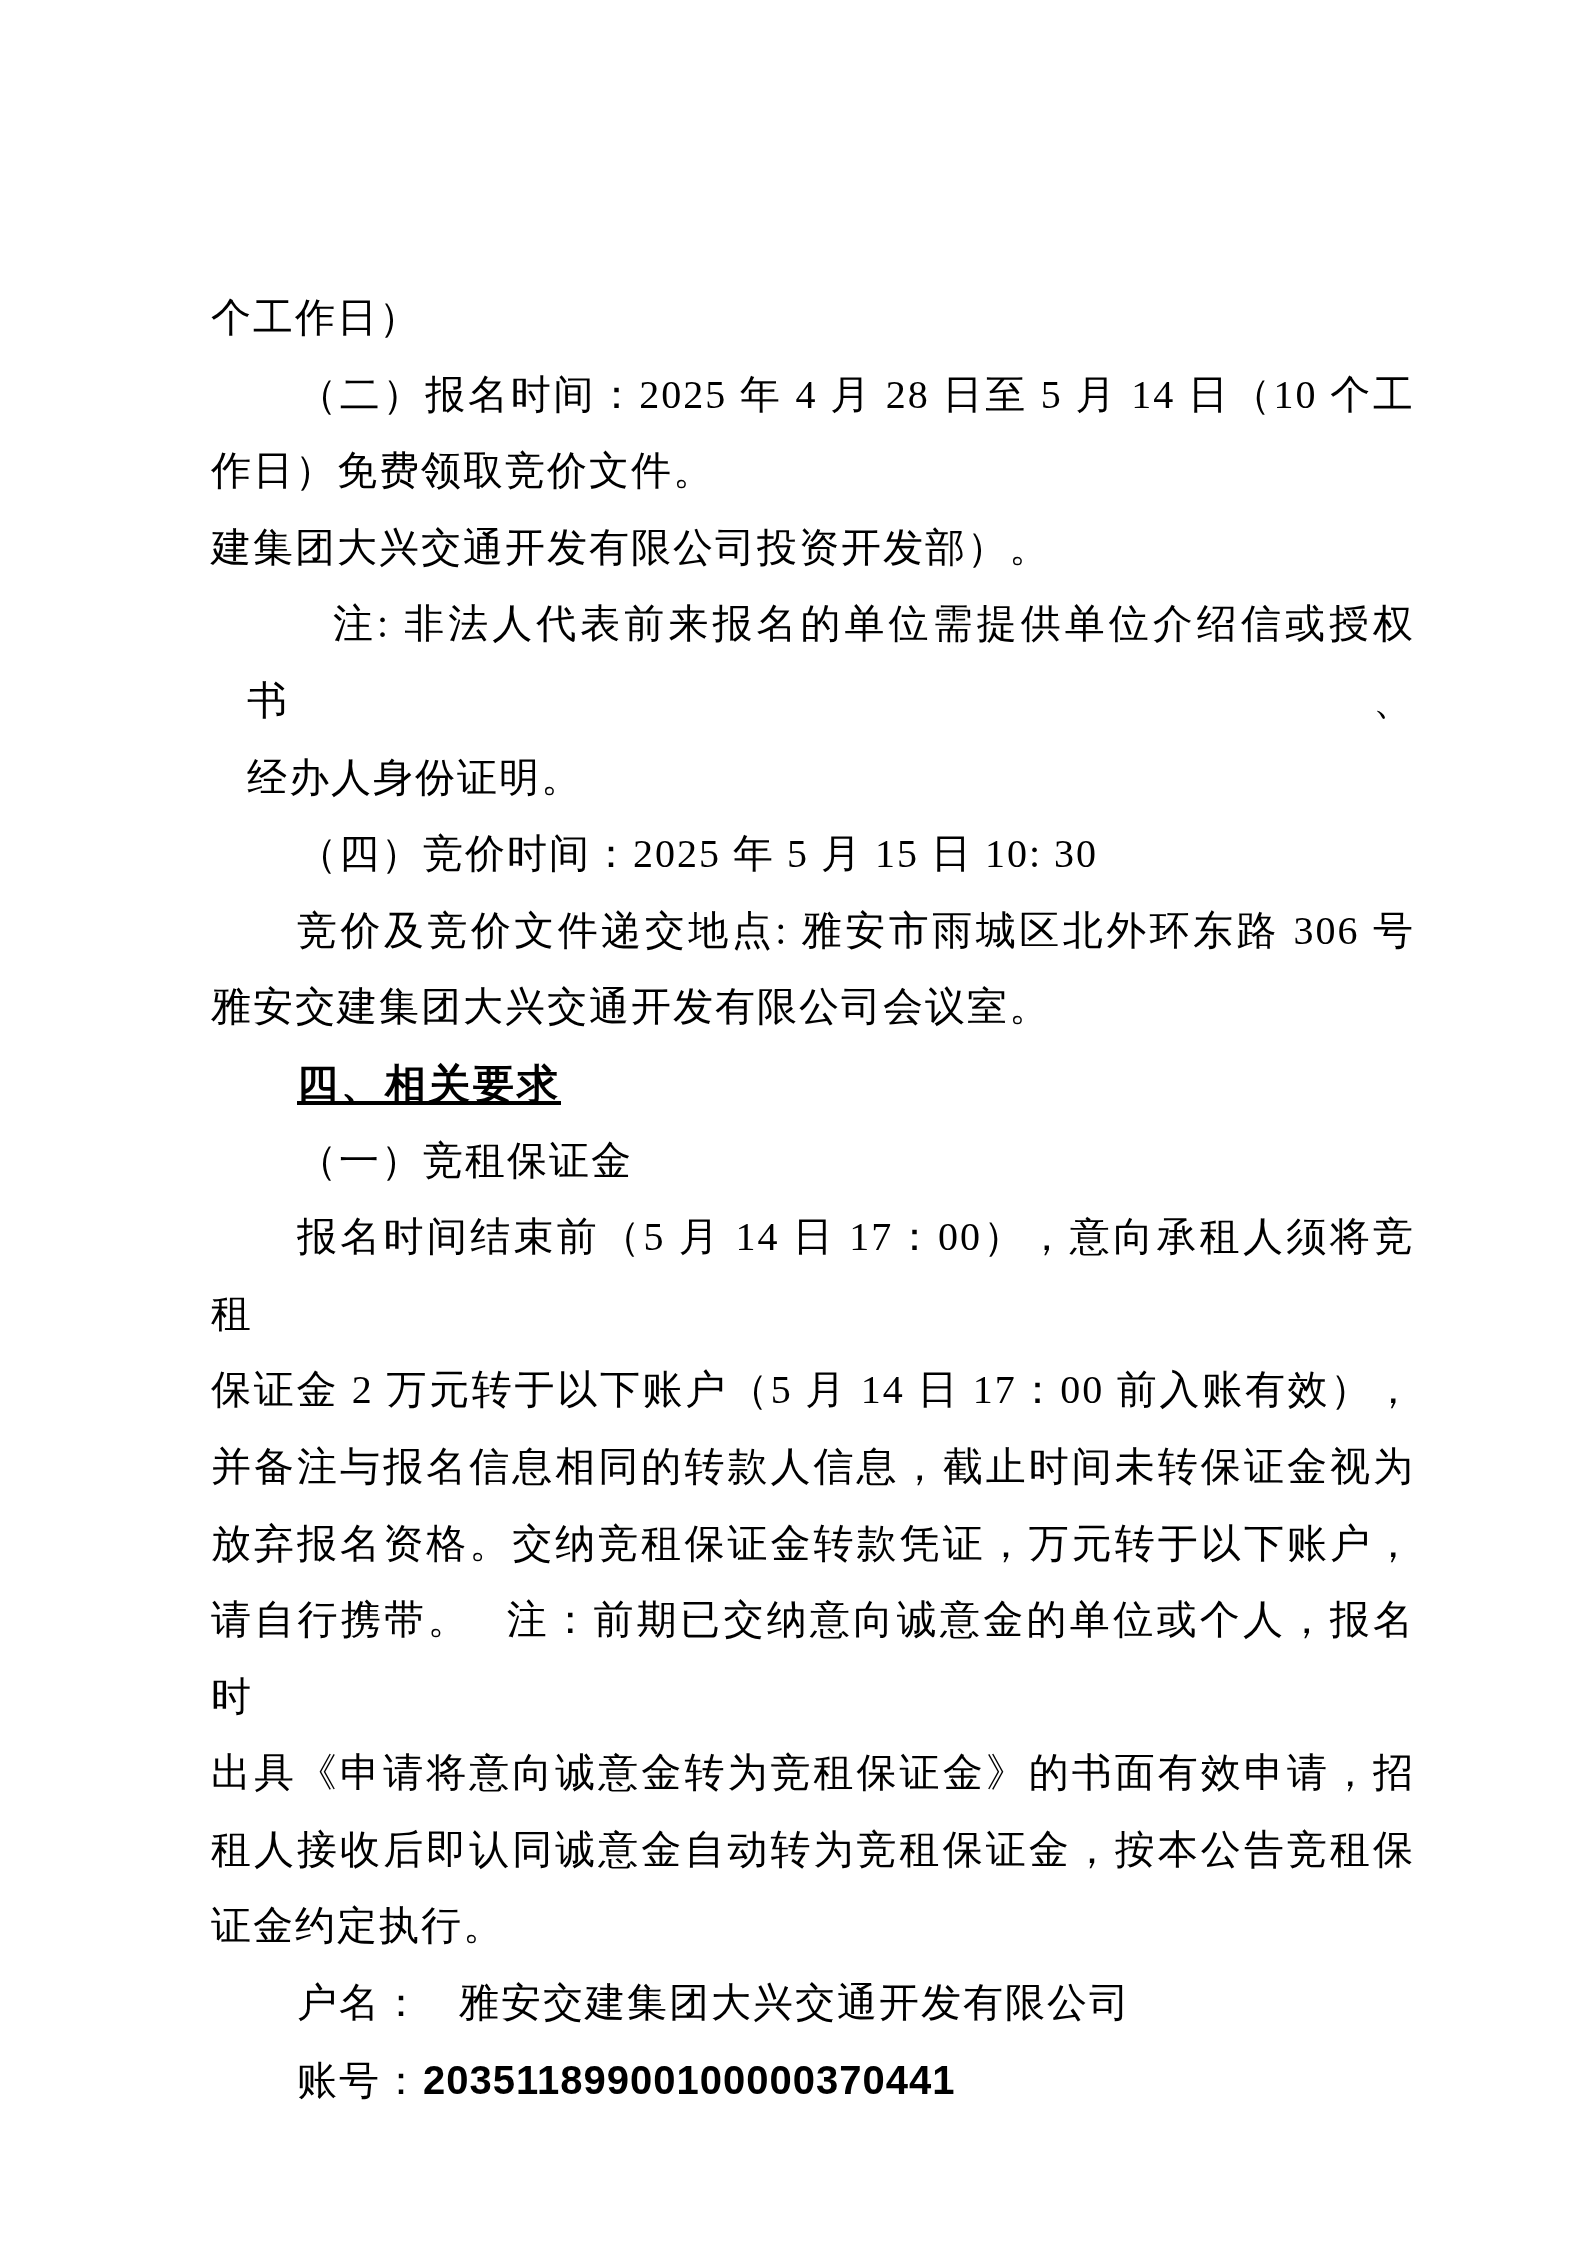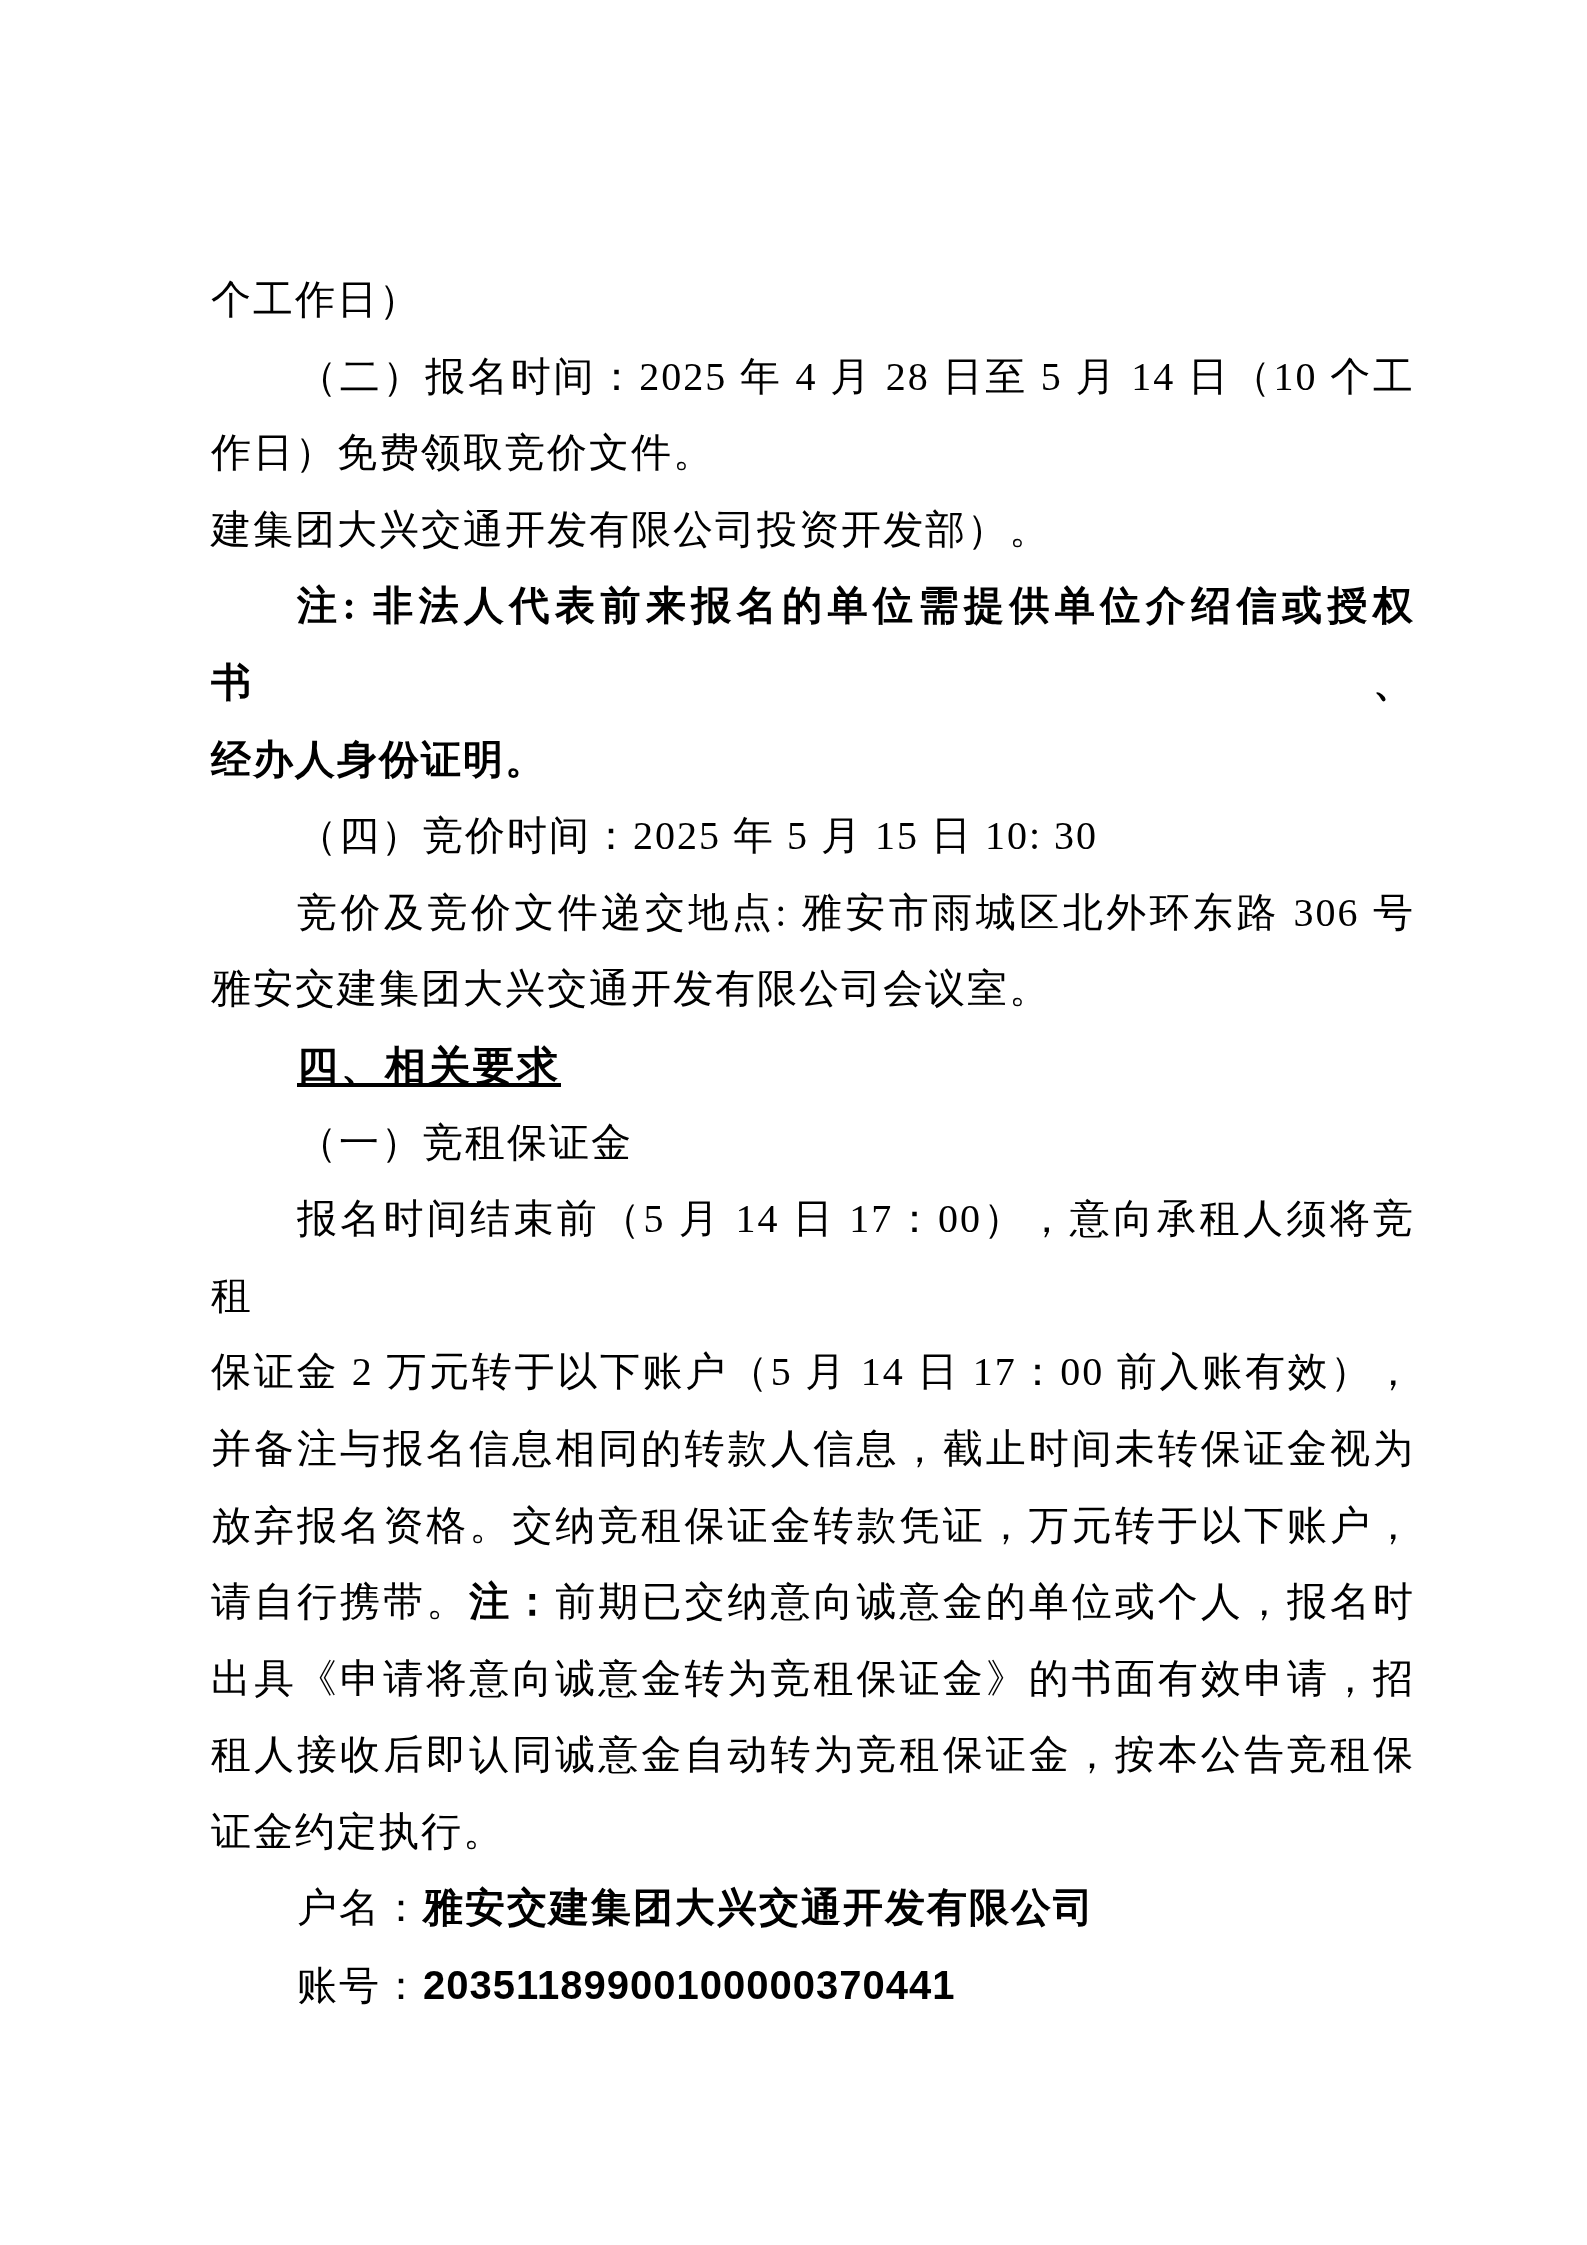--- a/index.html
+++ b/index.html
@@ -16,41 +16,42 @@
   }
   .doc-page {
     position: relative;
     width: 1587px;
     height: 2245px;
     background: #ffffff;
   }
   .content {
     position: absolute;
     left: 211px;
-    top: 262px;
+    top: 280px;
     width: 1204px;
   }
   .line {
     font-size: 40px;
     line-height: 76.6px;
     letter-spacing: 2px;
     white-space: nowrap;
     text-align: left;
   }
   .fill {
     white-space: normal;
     text-align: justify;
     text-align-last: justify;
     text-justify: inter-ideograph;
   }
   .indent {
     text-indent: 86px;
   }
   .b {
-    font-weight: bold;
+    font-weight: normal;
+    margin-left: 36px;
   }
   .hei {
     font-family: "Liberation Sans", "DejaVu Sans", sans-serif;
     font-weight: bold;
     font-size: 41px;
     letter-spacing: 3px;
     text-decoration: underline;
   }
   .num {
     font-family: "Liberation Sans", "DejaVu Sans", sans-serif;

